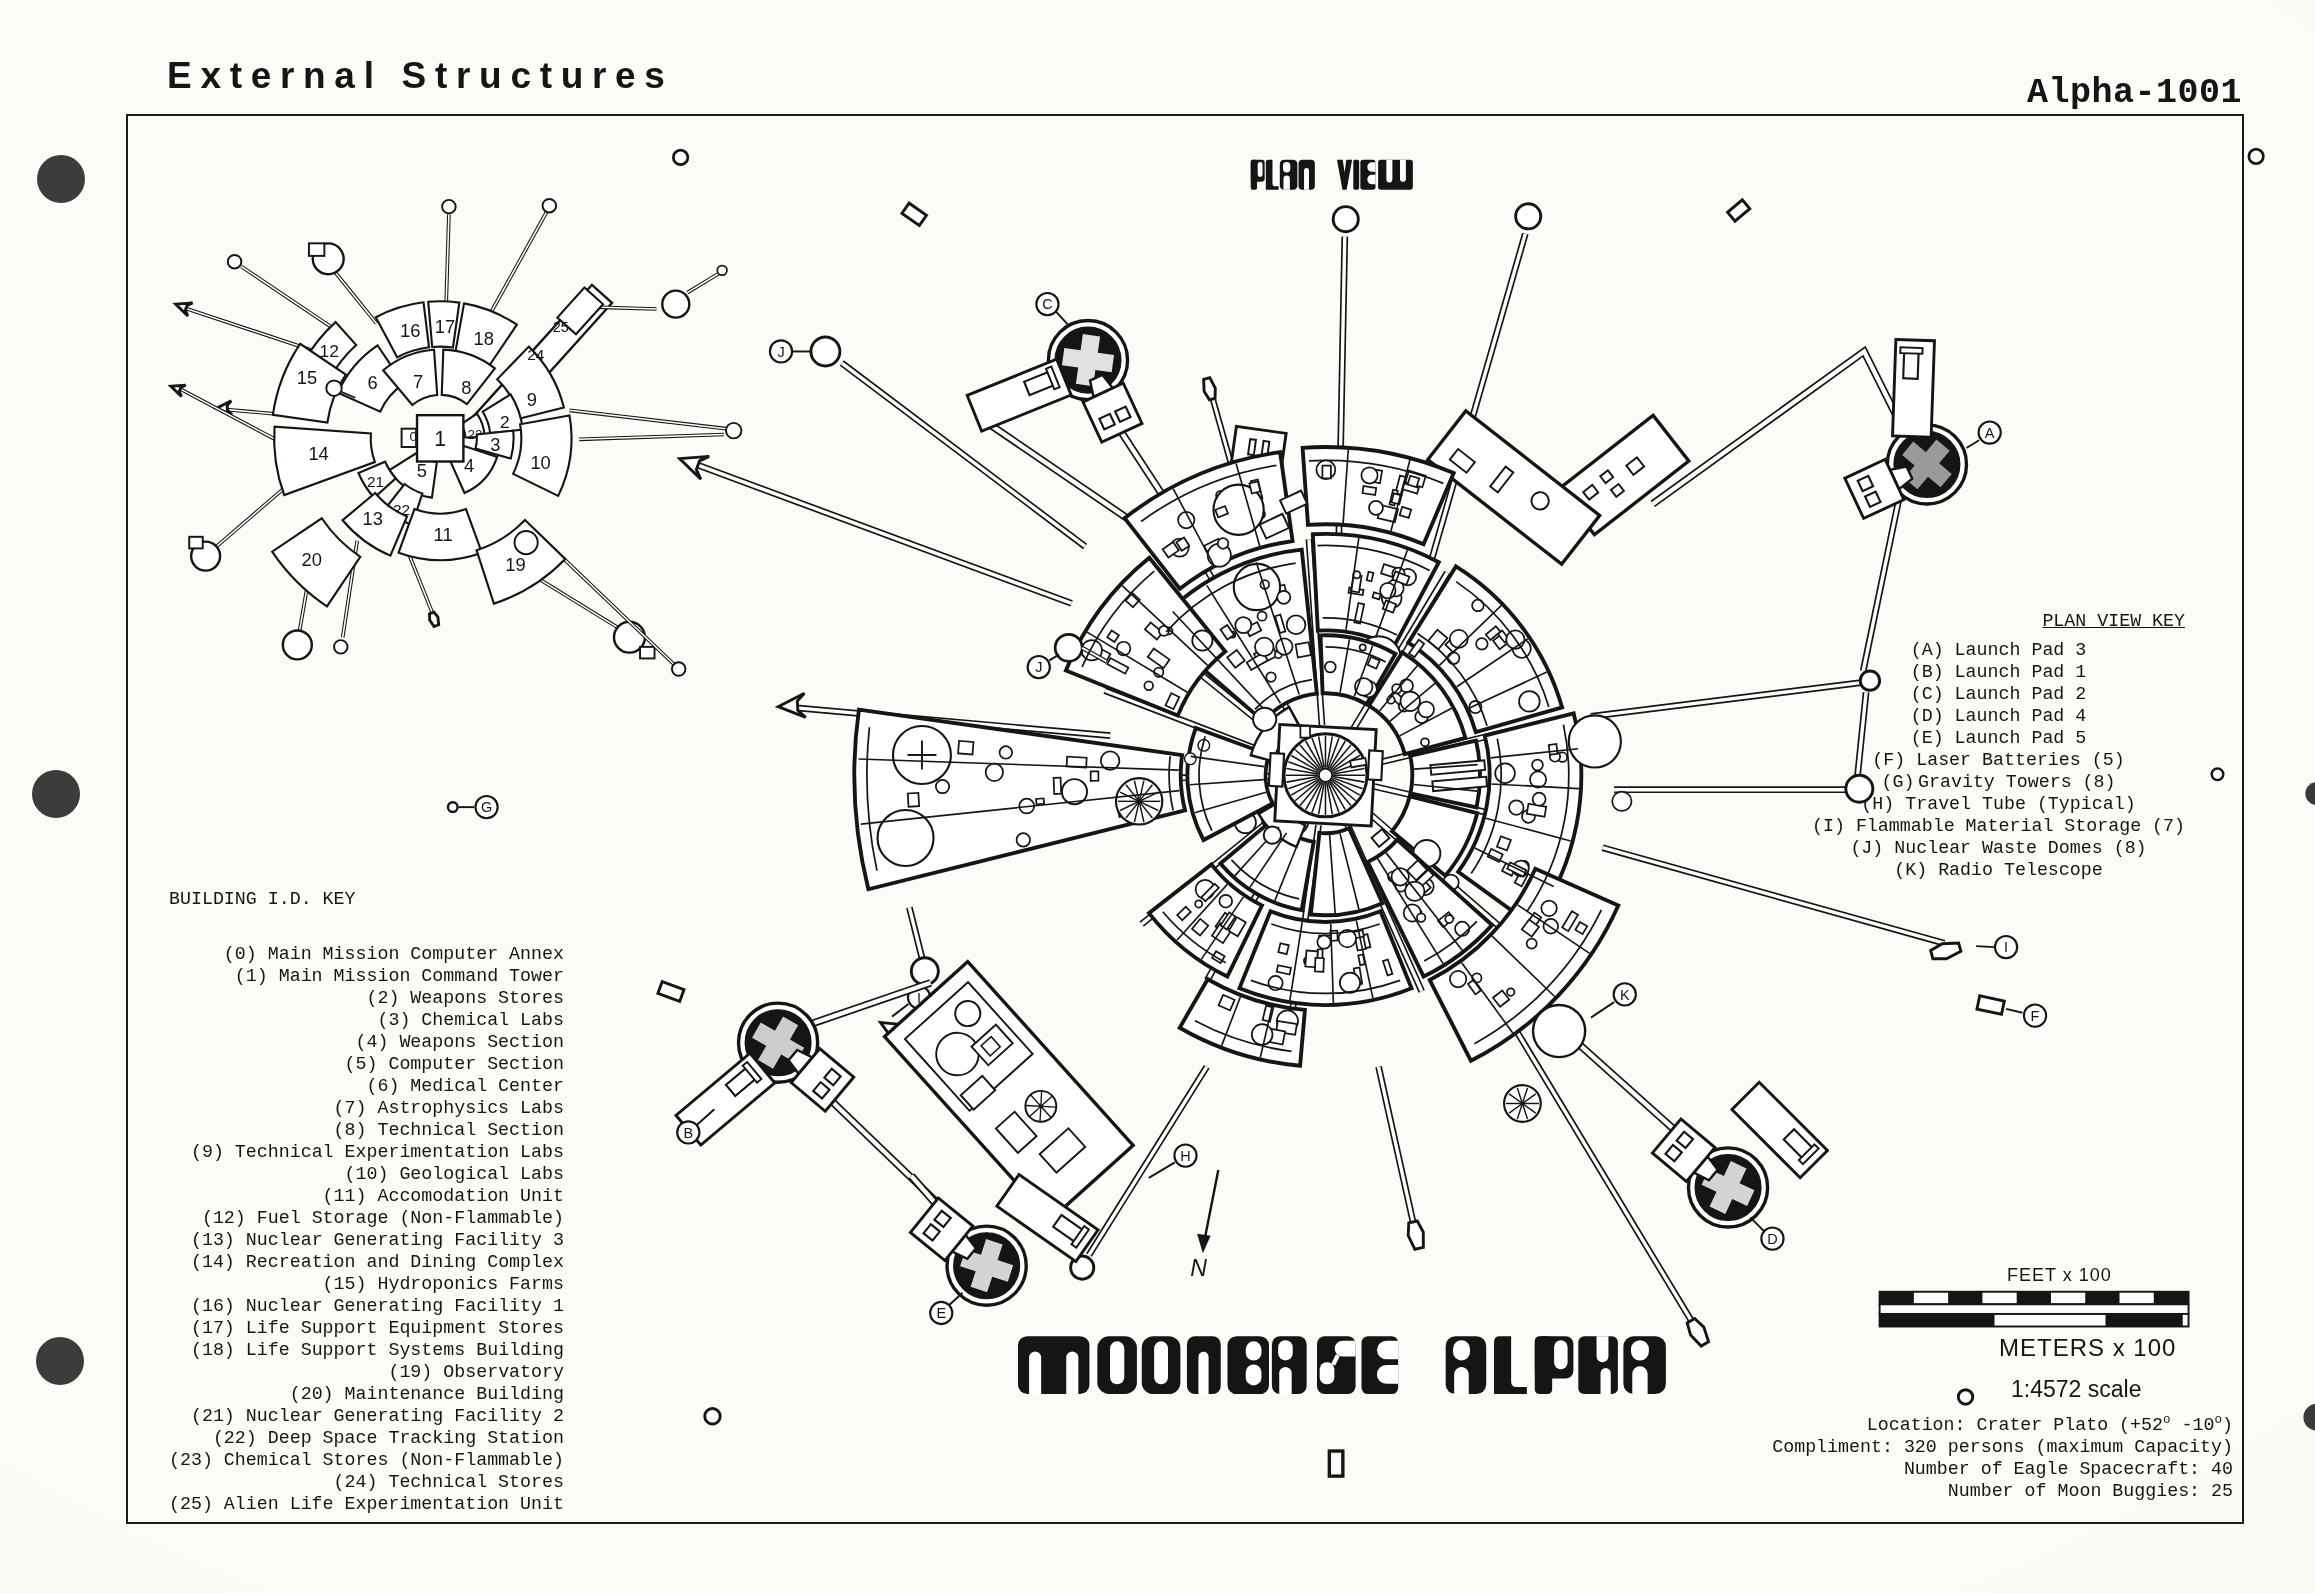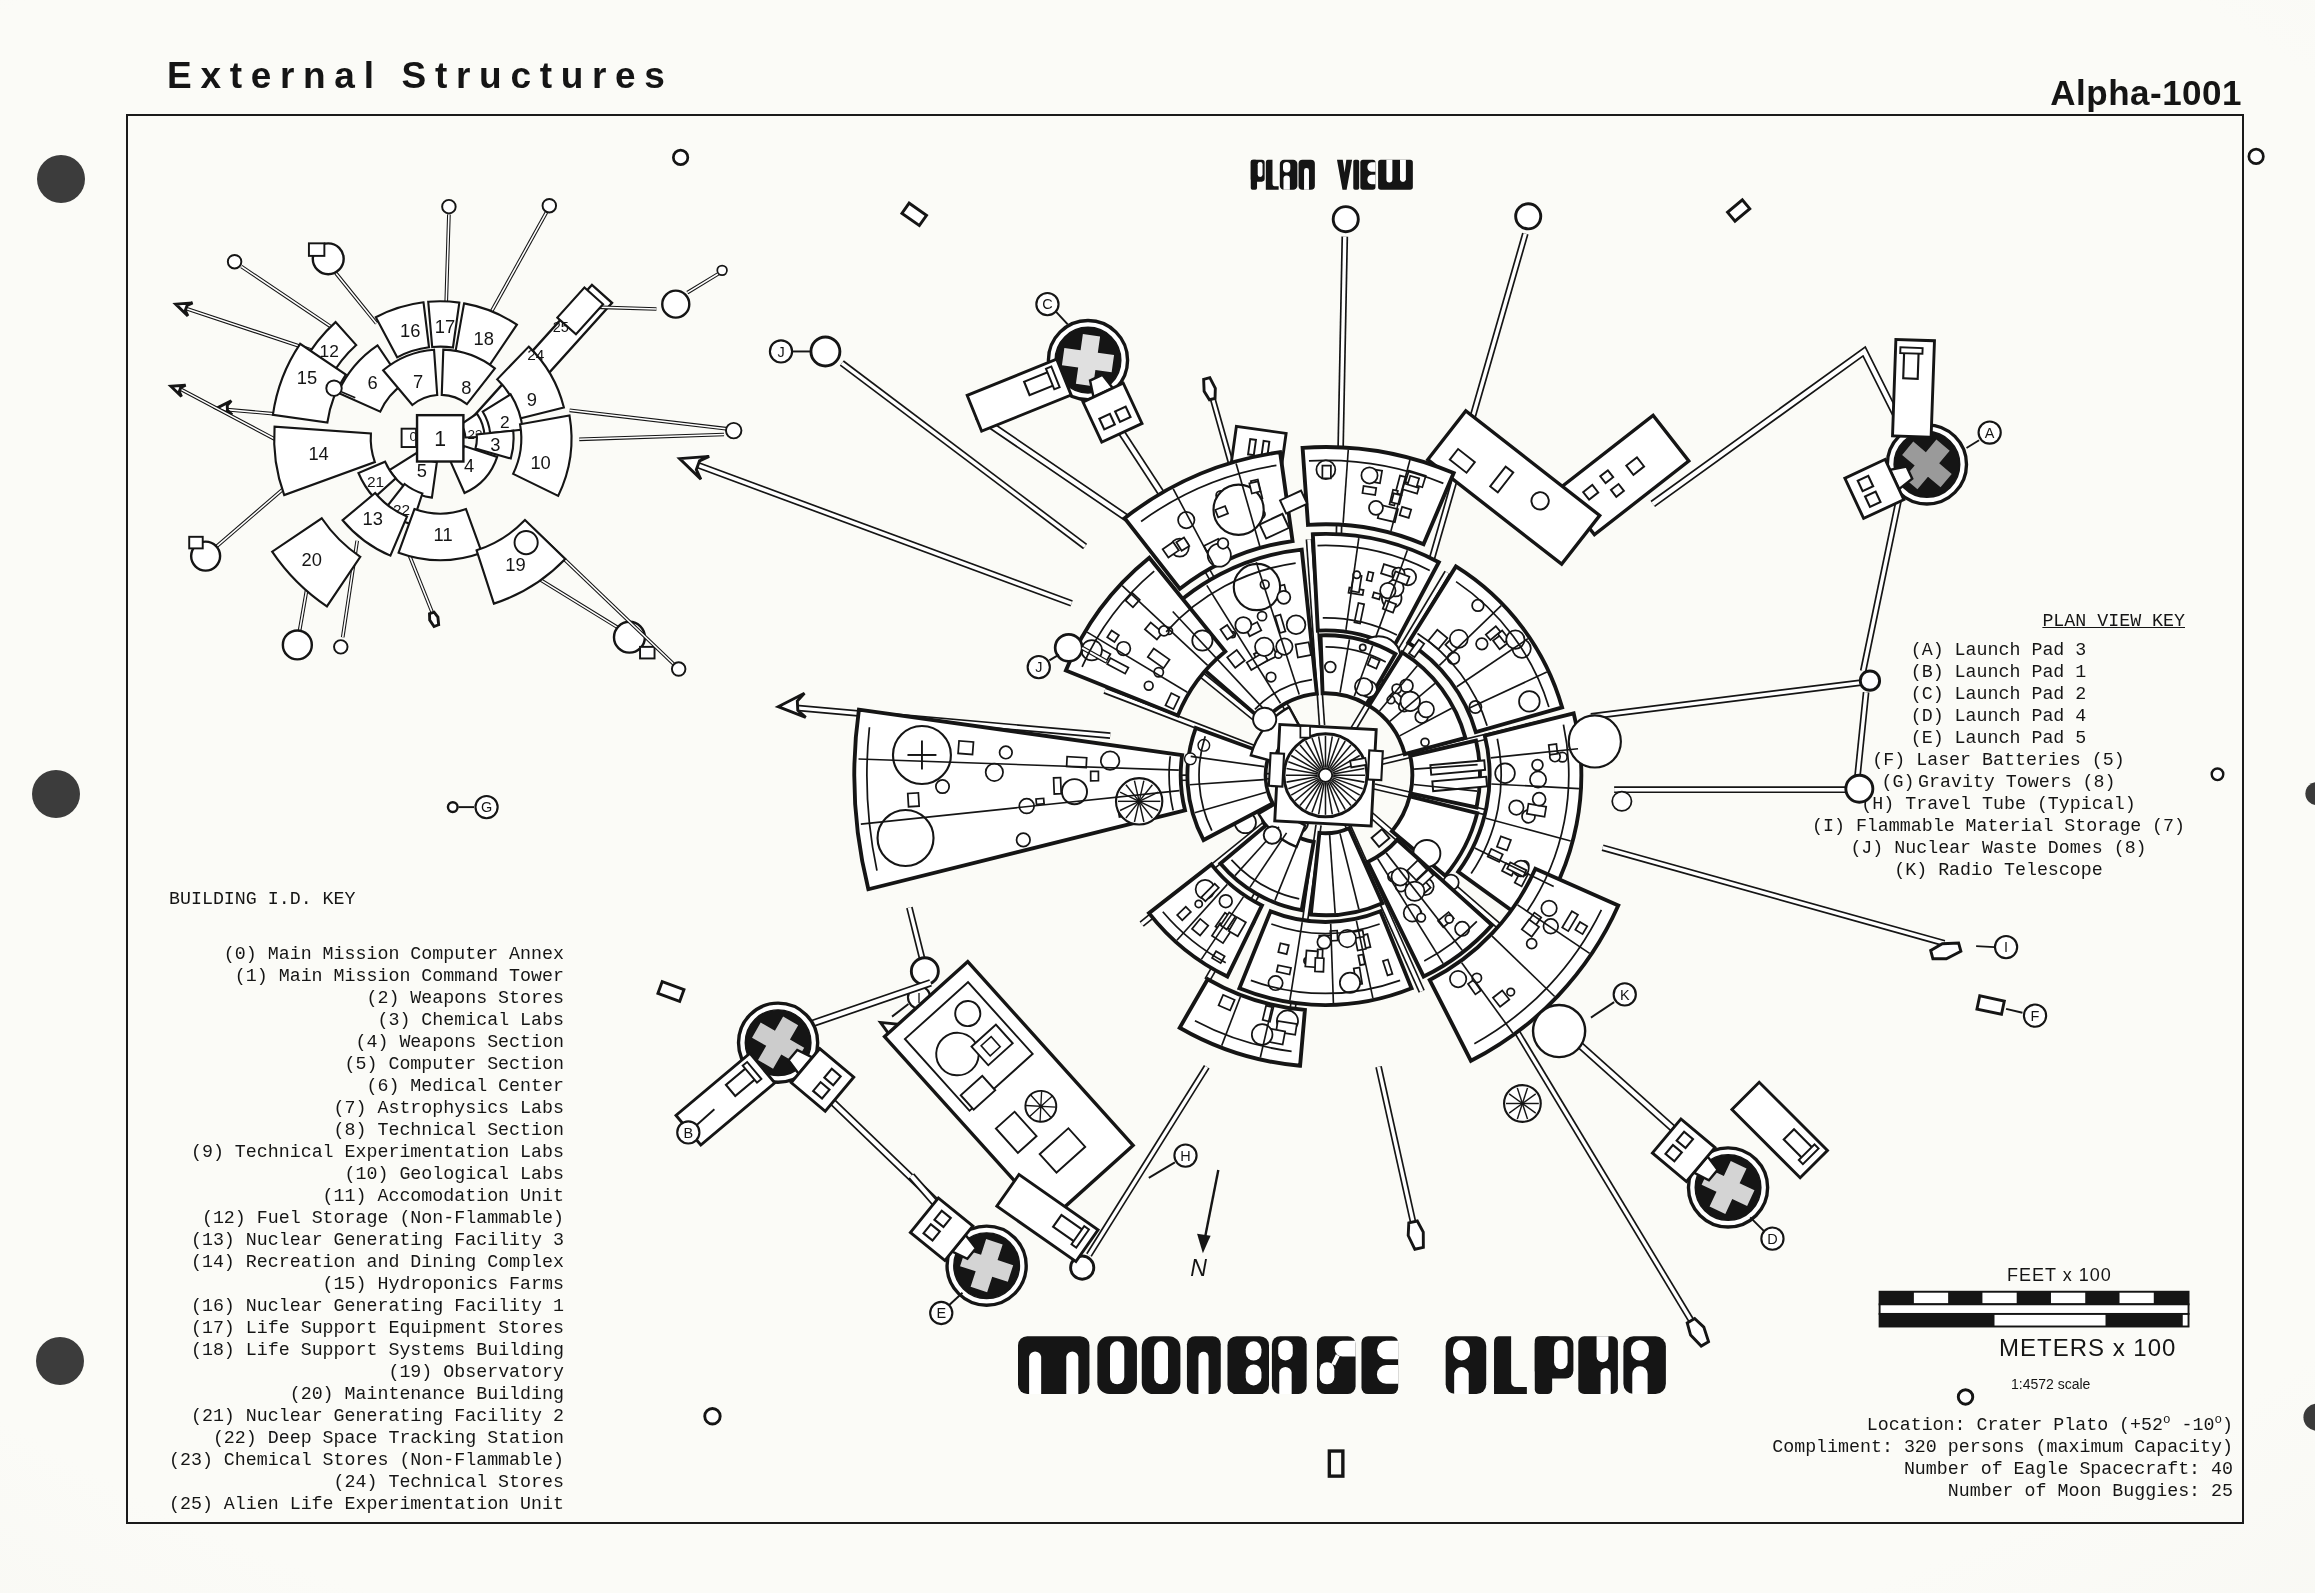--- a/index.html
+++ b/index.html
@@ -5,21 +5,21 @@
 body{width:2315px;height:1593px;background:radial-gradient(ellipse 130% 120% at 48% 45%, #fbfbf7 52%, #efeee8 100%);position:relative;overflow:hidden;
  font-family:"Liberation Sans", sans-serif; color:#151515;}
 .mono{font-family:"Liberation Mono", monospace;font-size:18.3px;line-height:22px;white-space:pre;text-align:right;}
 .hdr{position:absolute;font-size:37px;font-weight:bold;}
 #frame{position:absolute;left:126px;top:114px;width:2114px;height:1406px;border:2.9px solid #1a1a1a;}
 .hole{position:absolute;width:48px;height:48px;border-radius:50%;background:#3c3c3c;}
 sup{font-size:12.6px;line-height:0;}
 </style></head>
 <body>
 <div class="hdr" style="left:123px;top:55px;letter-spacing:8.7px;margin-left:44px;">External Structures</div>
-<div class="hdr" style="right:73px;top:73px;text-align:right;font-size:35px;letter-spacing:0.5px;">Alpha-1001</div>
+<div class="hdr" style="right:73px;top:73px;text-align:right;font-size:35px;letter-spacing:0.5px;font-family:Liberation Mono, monospace;">Alpha-1001</div>
 <div id="frame"></div>
 <div class="hole" style="left:37px;top:155px;"></div>
 <div class="hole" style="left:32px;top:770px;"></div>
 <div class="hole" style="left:36px;top:1337px;"></div>
 
 <div class="mono" style="position:absolute;left:169px;top:888px;">BUILDING I.D. KEY</div>
 <div class="mono" style="position:absolute;left:169px;top:943px;">(0) Main Mission Computer Annex
 (1) Main Mission Command Tower
 (2) Weapons Stores
 (3) Chemical Labs
@@ -59,21 +59,21 @@
 (J) Nuclear Waste Domes (8)
 (K) Radio Telescope</div>
 
 <div class="mono" style="position:absolute;right:82px;top:1414px;text-align:right;">Location: Crater Plato (+52<sup>o</sup> -10<sup>o</sup>)
 Compliment: 320 persons (maximum Capacity)
 Number of Eagle Spacecraft: 40
 Number of Moon Buggies: 25</div>
 
 <div style="position:absolute;left:2007px;top:1265px;font-size:18px;letter-spacing:1px;">FEET x 100</div>
 <div style="position:absolute;left:1999px;top:1334px;font-size:24px;letter-spacing:1px;">METERS x 100</div>
-<div style="position:absolute;left:2011px;top:1376px;font-size:14px;">1:4572 scale</div>
+<div style="position:absolute;left:2011px;top:1376px;font-size:23px;">1:4572 scale</div>
 
 <svg width="2315" height="1593" style="position:absolute;left:0;top:0;" viewBox="0 0 2398 1650">
 <path d="M1423.6,790.9 L1611.2,745.8" fill="none" stroke="#151515" stroke-width="7"></path>
 <path d="M1423.6,790.9 L1611.2,745.8" fill="none" stroke="#ffffff" stroke-width="3.6"></path>
 <path d="M1399.8,758.4 L1499.2,593.0" fill="none" stroke="#151515" stroke-width="7"></path>
 <path d="M1399.8,758.4 L1499.2,593.0" fill="none" stroke="#ffffff" stroke-width="3.6"></path>
 <path d="M1369.4,751.1 L1355.9,558.6" fill="none" stroke="#151515" stroke-width="7"></path>
 <path d="M1369.4,751.1 L1355.9,558.6" fill="none" stroke="#ffffff" stroke-width="3.6"></path>
 <path d="M1347.0,758.0 L1250.5,590.8" fill="none" stroke="#151515" stroke-width="7"></path>
 <path d="M1347.0,758.0 L1250.5,590.8" fill="none" stroke="#ffffff" stroke-width="3.6"></path>

